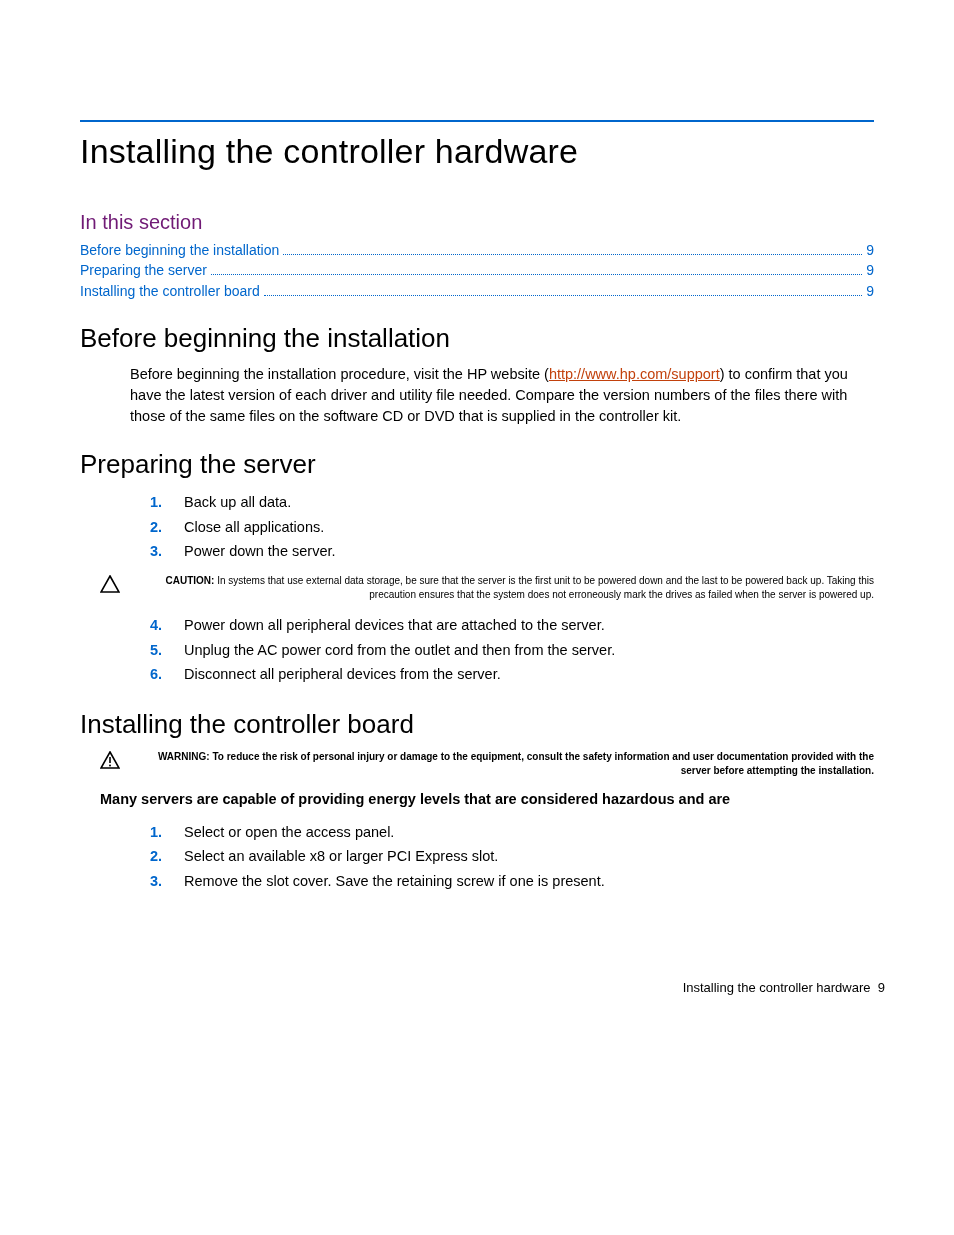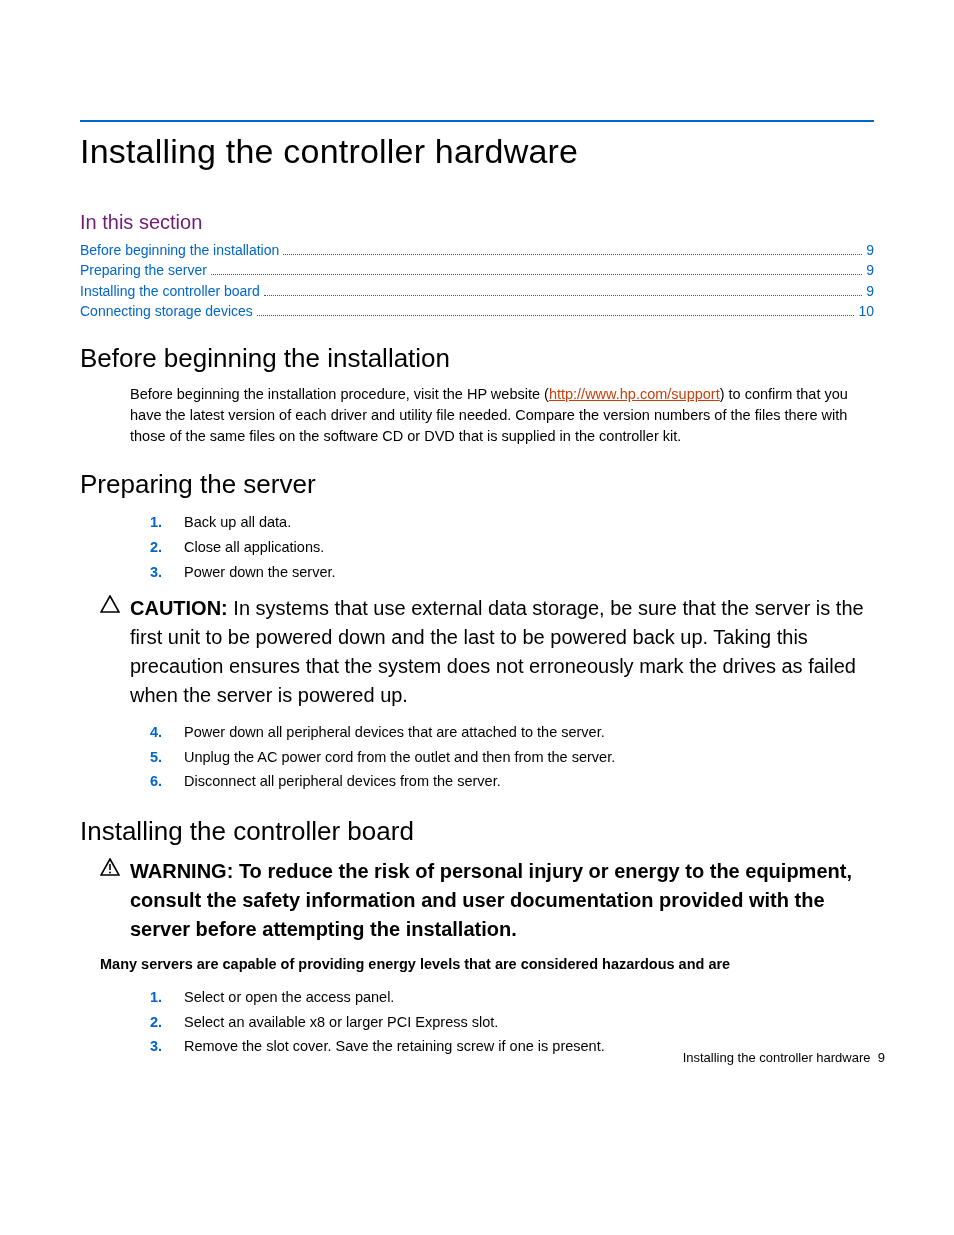--- a/index.html
+++ b/index.html
@@ -87,22 +87,23 @@
     align-items: flex-start;
     margin: 10px 0 10px 20px;
   }
   .callout .icon {
     flex: 0 0 24px;
     margin-right: 6px;
     margin-top: 1px;
   }
   .callout .text {
     flex: 1;
-    font-size: 20px;
-    line-height: 1.45;
+    font-size: 10px;
+    line-height: 1.45;
+    text-align: right;
   }
   .callout .label { font-weight: bold; }
   .bold-para {
     font-weight: bold;
     font-size: 14.5px;
     line-height: 1.45;
     margin: 4px 0 10px 20px;
   }
   .bold-para .hang { margin-left: 30px; display:block; }
   .footer {
@@ -128,25 +129,20 @@
     </div>
     <div class="toc-row">
       <span class="toc-label">Preparing the server</span>
       <span class="toc-dots"></span>
       <span class="toc-page">9</span>
     </div>
     <div class="toc-row">
       <span class="toc-label">Installing the controller board</span>
       <span class="toc-dots"></span>
       <span class="toc-page">9</span>
-    </div>
-    <div class="toc-row">
-      <span class="toc-label">Connecting storage devices</span>
-      <span class="toc-dots"></span>
-      <span class="toc-page">10</span>
     </div>
   </div>
 
   <h2 class="section">Before beginning the installation</h2>
   <div class="body-indent">
     <p class="body">
       <span>Before beginning the installation procedure, visit the HP website (</span><a class="link">http://www.hp.com/support</a><span>) to confirm that you have the latest version of each driver and utility file needed. Compare the version numbers of the files there with those of the same files on the software CD or DVD that is supplied in the controller kit.</span>
     </p>
   </div>
 
@@ -178,21 +174,21 @@
 
   <div class="callout">
     <span class="icon">
       <svg width="20" height="18" viewBox="0 0 20 18">
           <path d="M10 1 L19 17 L1 17 Z" fill="none" stroke="#000" stroke-width="1.6"></path>
           <line x1="10" y1="6" x2="10" y2="12" stroke="#000" stroke-width="1.6"></line>
           <circle cx="10" cy="14.5" r="1" fill="#000"></circle>
         </svg>
     </span>
     <div class="text" style="font-weight:bold">
-      <span class="label">WARNING:</span><span>  To reduce the risk of personal injury or energy to the equipment, consult the safety information and user documentation provided with the server before attempting the installation.</span>
+      <span class="label">WARNING:</span><span>  To reduce the risk of personal injury or damage to the equipment, consult the safety information and user documentation provided with the server before attempting the installation.</span>
     </div>
   </div>
 
   <div class="bold-para">
     <span>Many servers are capable of providing energy levels that are considered hazardous and are</span>
   </div>
 
   <ol class="steps">
     <li><span class="num">1.</span><span>Select or open the access panel.</span></li>
     <li><span class="num">2.</span><span>Select an available x8 or larger PCI Express slot.</span></li>

